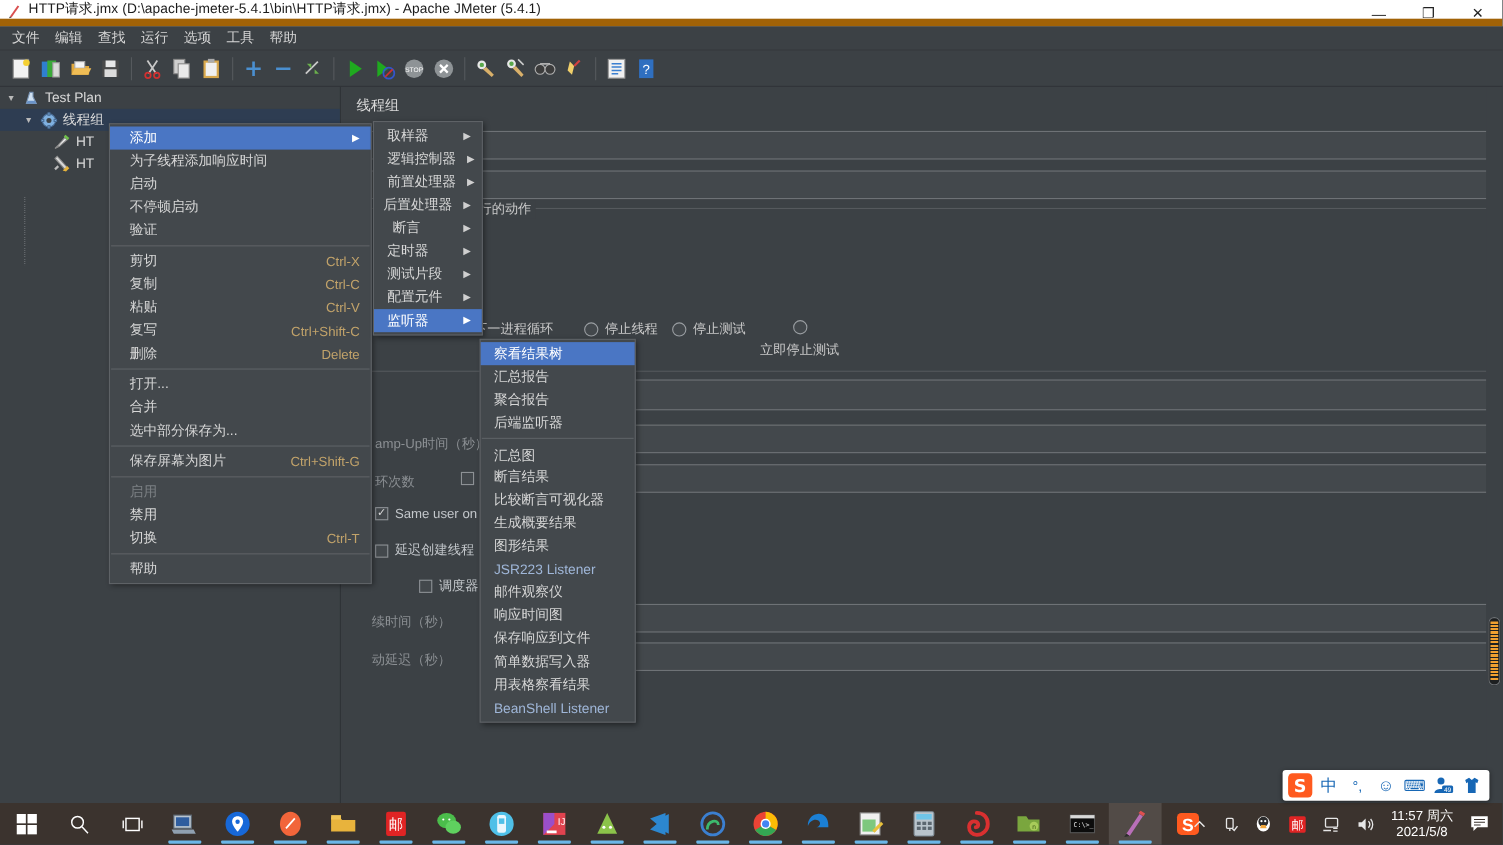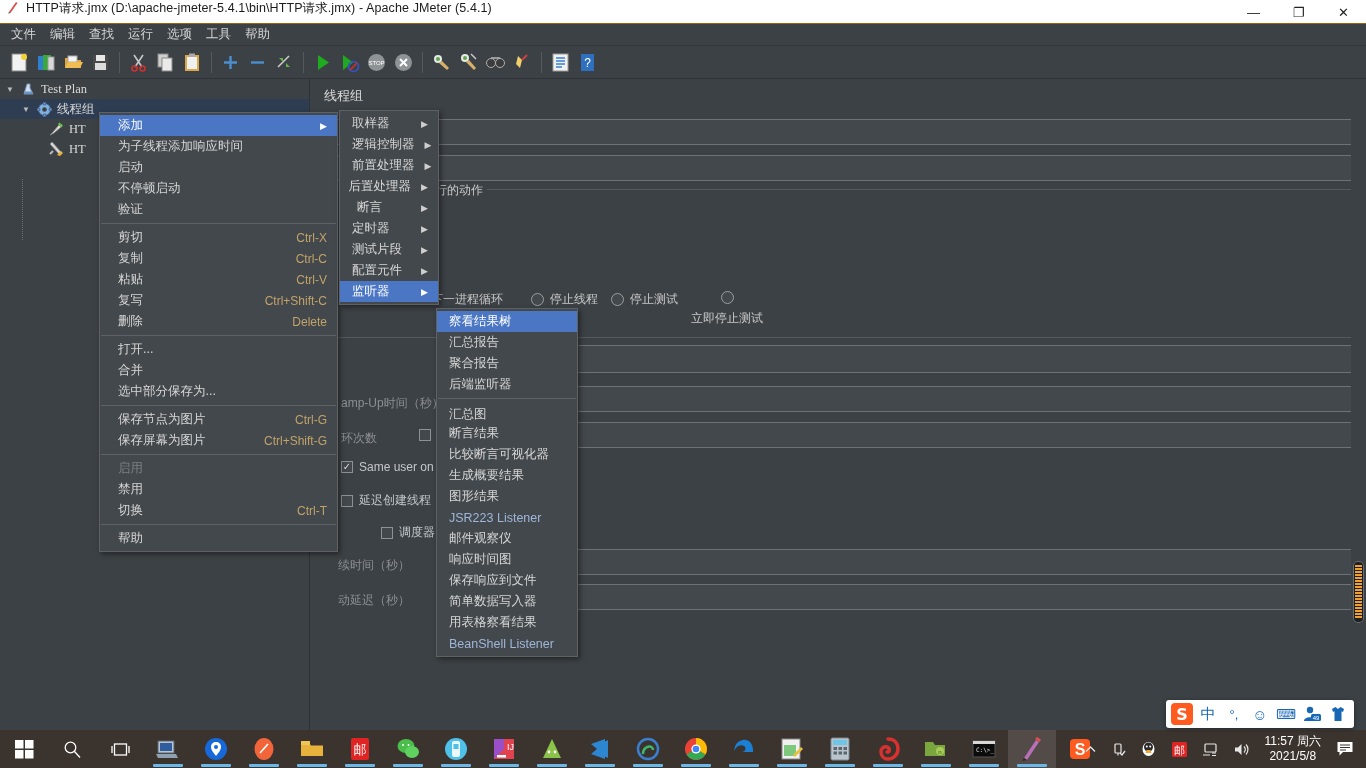--- a/index.html
+++ b/index.html
@@ -6,22 +6,22 @@
   html,body {
     width:1366px; height:768px; overflow:hidden;
     font-family:"Liberation Sans","DejaVu Sans",sans-serif;
     background:#3c4145;
   }
   .app { position:relative; width:1366px; height:768px; }
 
   
   .titlebar{
     position:absolute; left:0; top:0; width:1366px; height:24px;
-    background:#ffffff; border-bottom:1px solid #a16207;
-    display:flex; align-items:flex-start;
+    background:#ffffff; border-bottom:7px solid #a16207;
+    display:flex; align-items:flex-end;
   }
   .titlebar .tb-icon{ width:26px; display:flex; justify-content:center; align-items:center; }
   .titlebar .tb-title{
     font-size:12.5px; color:#1b1b1b; white-space:nowrap; letter-spacing:0.1px;
   }
   .win-btns{ position:absolute; right:0; top:0; height:24px; display:flex; }
   .win-btn{ width:45px; height:24px; display:flex; align-items:center; justify-content:center;
             font-size:13px; color:#222; }
 
   
@@ -43,21 +43,21 @@
 
   
   .treepanel{
     position:absolute; left:0; top:79px; width:310px; height:651px;
     background:#3c4145; border-right:1px solid #2f3337; overflow:hidden;
   }
   .tnode{ display:flex; align-items:center; height:20px; font-size:12.5px; color:#d9d9d9; }
   .tnode.sel{ background:#2e3d52; }
   .tarrow{ width:16px; text-align:center; font-size:8px; color:#b9b9b9; }
   .ticon{ width:20px; display:flex; align-items:center; justify-content:center; }
-  .tlabel{ padding-left:3px; white-space:nowrap;font-family:Liberation Serif, serif; }
+  .tlabel{ padding-left:3px; white-space:nowrap; }
   .tguide{ position:absolute; left:22px; top:100px; width:1px; height:62px;
            background:repeating-linear-gradient(#6a6e72 0 1px, transparent 1px 2px); }
 
   
   .content{
     position:absolute; left:311px; top:79px; width:1055px; height:651px;
     background:#3c4145; overflow:hidden;
   }
   .panel-title{ font-size:13px; color:#d9d9d9; padding:8px 0 0 13px; }
   .fld{ position:absolute; background:#43484c; border:1px solid #6e7276; height:26px; }
@@ -453,24 +453,20 @@
       <span>打开...</span>
     </div>
     <div class="mrow">
       <span>合并</span>
     </div>
     <div class="mrow">
       <span>选中部分保存为...</span>
     </div>
     <div class="msep"></div>
     <div class="mrow">
-      <span>保存节点为图片</span>
-      <span class="acc">Ctrl-G</span>
-    </div>
-    <div class="mrow">
       <span>保存屏幕为图片</span>
       <span class="acc">Ctrl+Shift-G</span>
     </div>
     <div class="msep"></div>
     <div class="mrow disabled">
       <span>启用</span>
     </div>
     <div class="mrow">
       <span>禁用</span>
     </div>

